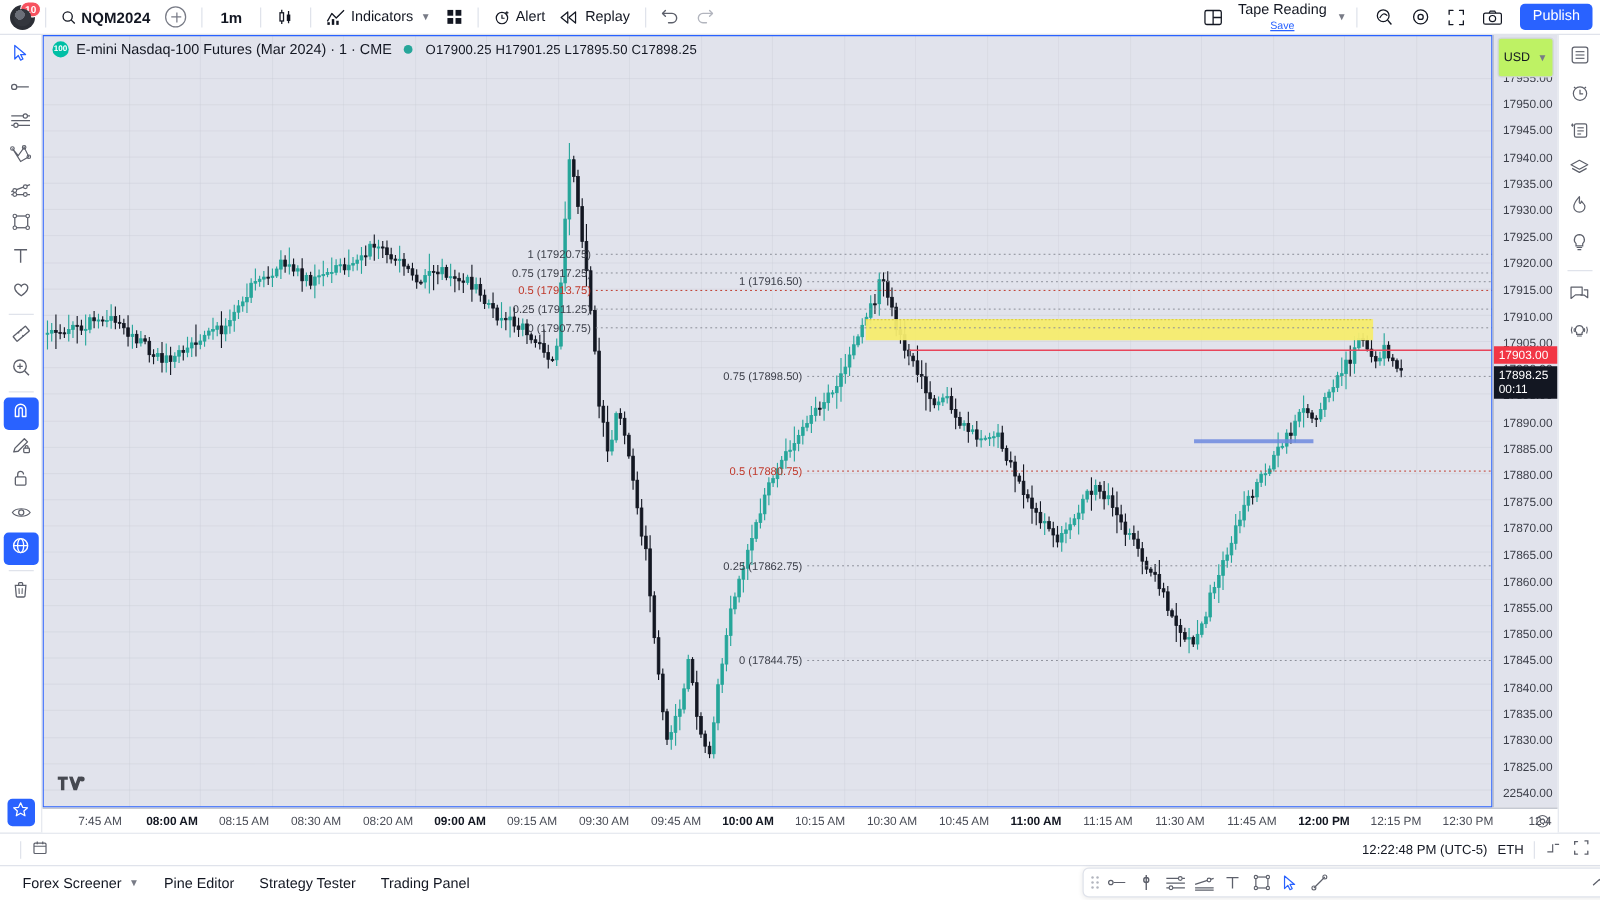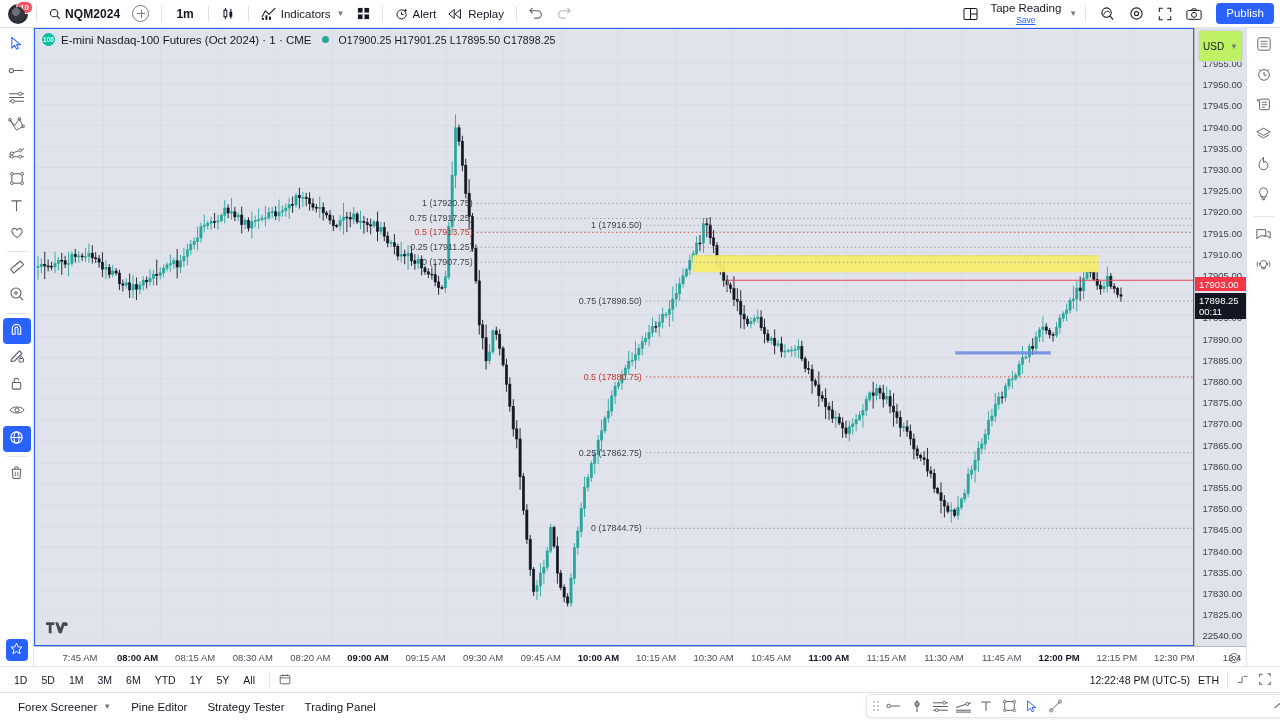--- a/index.html
+++ b/index.html
@@ -515,21 +515,21 @@
         </span>
       </div>
     </div>
 
     <div class="chartwrap">
       <div style="display:flex; flex:1; min-height:0;">
         <div class="chartpane">
 
           <div class="legend">
             <span class="sym-logo">100</span>
-            <span class="title">E-mini Nasdaq-100 Futures (Oct 2024) · 1 · CME</span>
+            <span class="title">E-mini Nasdaq-100 Futures (Mar 2024) · 1 · CME</span>
             <span class="dot-green"></span>
             <span class="ohlc">O17900.25 H17901.25 L17895.50 C17898.25</span>
           </div>
 
           <svg class="chartsvg" viewBox="0 0 1166 620" preserveAspectRatio="none">
             <defs>
               <pattern id="px" width="1" height="1"></pattern>
             </defs>
 
             <g stroke="#c9ccd6" stroke-width="0.6" opacity="0.55">
@@ -1429,31 +1429,20 @@
               <line x1="6.8" y1="13.3" x2="11.2" y2="13.3" stroke="#5d606b" stroke-width="1"></line>
               <path d="M2.5 5 Q1 8 2.5 11 M15.5 5 Q17 8 15.5 11" fill="none" stroke="#5d606b" stroke-width="1"></path>
               <path d="M4.6 6.4 Q3.8 8 4.6 9.7 M13.4 6.4 Q14.2 8 13.4 9.7" fill="none" stroke="#5d606b" stroke-width="1"></path>
             </svg>
         </span>
       </div>
     </div>
   </div>
 
   <div class="footer-ranges">
-    <div id="range-list" style="display:flex;align-items:center;gap:2px;">
-        <span class="range-btn">1D</span>
-        <span class="range-btn">5D</span>
-        <span class="range-btn">1M</span>
-        <span class="range-btn">3M</span>
-        <span class="range-btn">6M</span>
-        <span class="range-btn">YTD</span>
-        <span class="range-btn">1Y</span>
-        <span class="range-btn">5Y</span>
-        <span class="range-btn">All</span>
-      </div>
     <span style="width:1px;height:14px;background:#e0e3eb;margin:0 8px;"></span>
     <span style="display:flex;align-items:center;cursor:pointer;">
       <span>
         <svg width="14" height="14" viewBox="0 0 16 16">
             <rect x="2.5" y="4" width="11" height="9.5" rx="1" fill="none" stroke="#5d606b" stroke-width="1.1"></rect>
             <line x1="2.5" y1="6.8" x2="13.5" y2="6.8" stroke="#5d606b" stroke-width="1"></line>
             <line x1="5.5" y1="2.5" x2="5.5" y2="5" stroke="#5d606b" stroke-width="1.1"></line>
             <line x1="10.5" y1="2.5" x2="10.5" y2="5" stroke="#5d606b" stroke-width="1.1"></line>
           </svg>
       </span>

